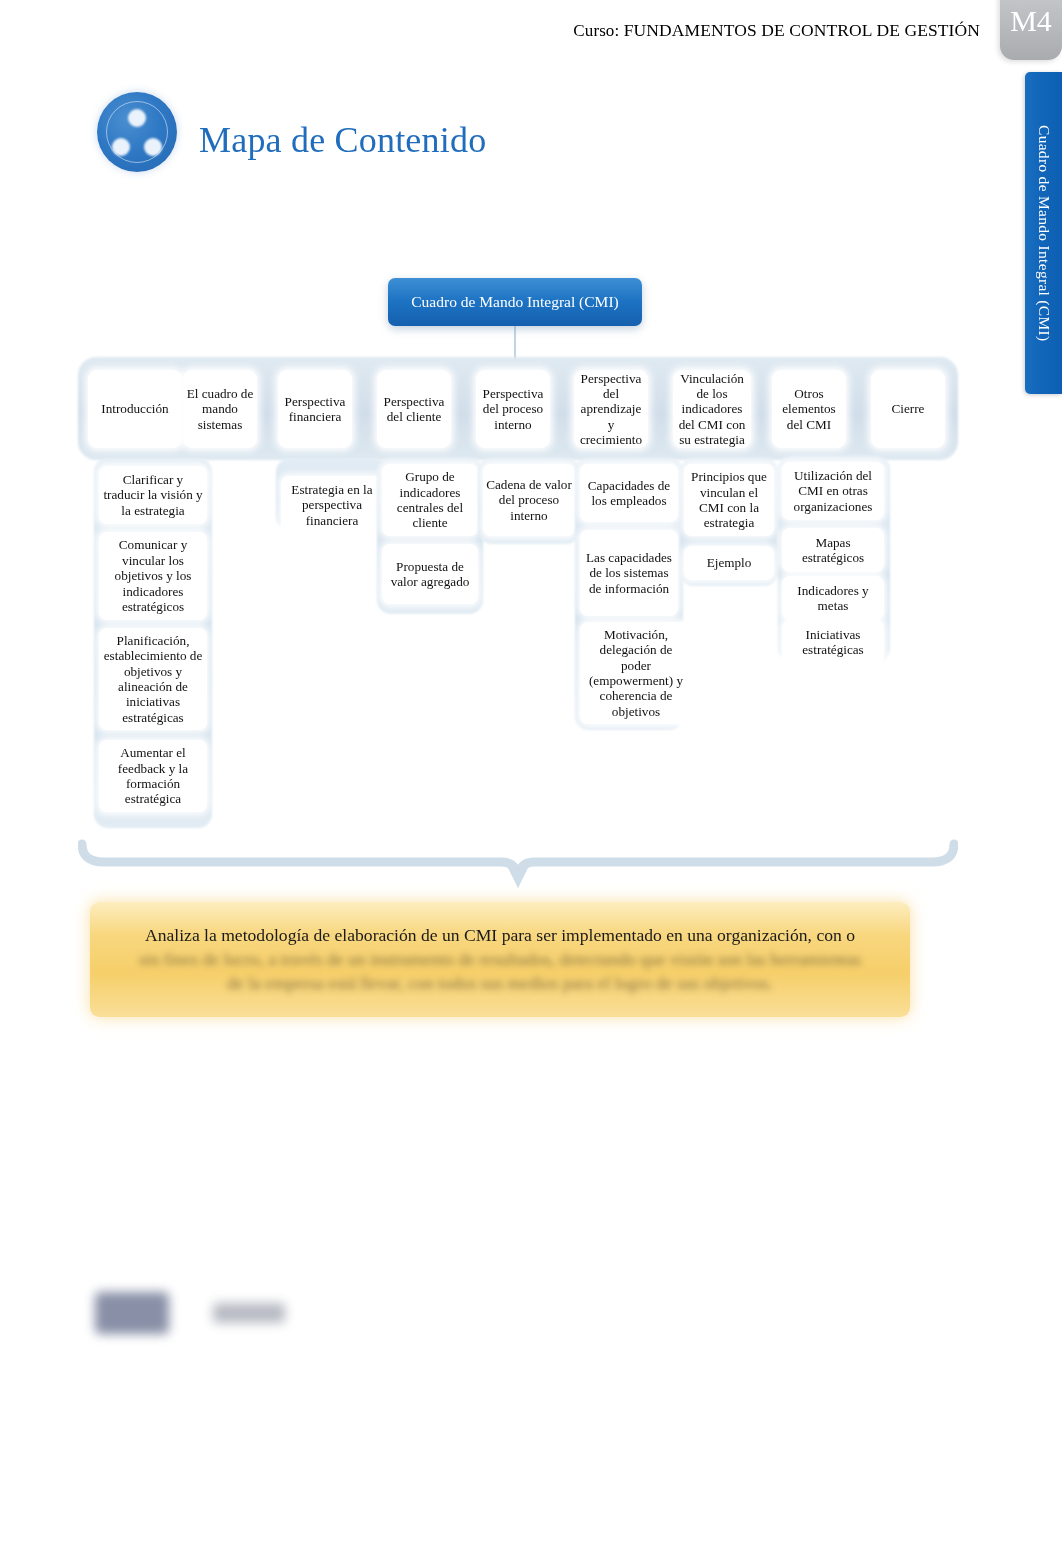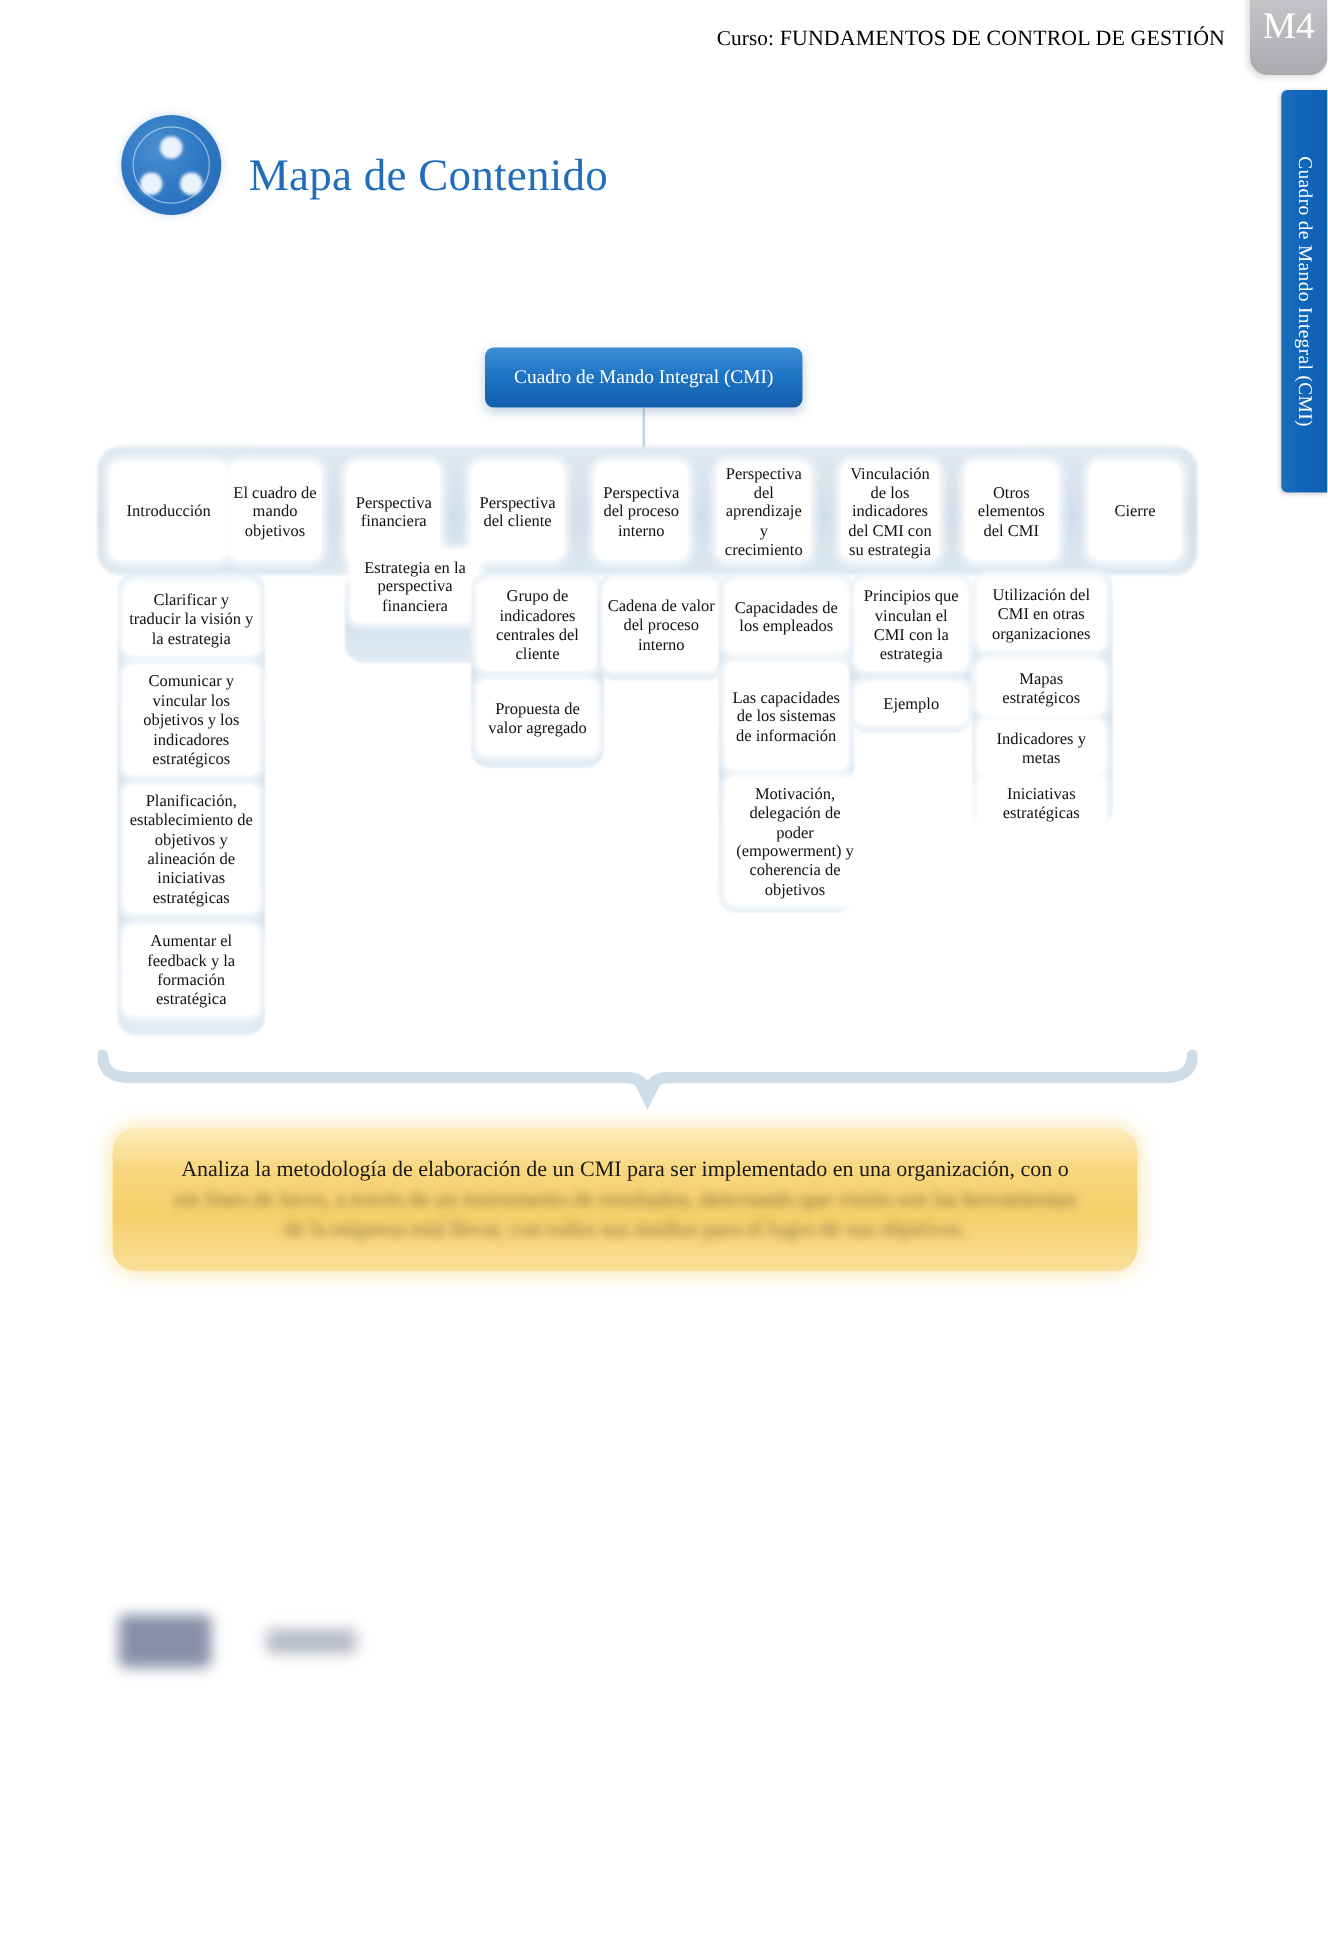--- a/index.html
+++ b/index.html
@@ -173,21 +173,21 @@
     padding: 2px 3px;
   }
 
   .brace { position: absolute; left: 78px; top: 838px; width: 880px; height: 58px; }
 
   
   .banner {
     position: absolute;
     left: 90px; top: 902px;
     width: 820px; height: 115px;
-    border-radius: 19px;
+    border-radius: 9px;
     background: linear-gradient(180deg, #fdeec0 0%, #f8d77f 28%, #f6cf6a 62%, #fadf99 100%);
     box-shadow: 0 0 16px rgba(250,215,135,.75);
     padding: 22px 26px 10px;
     text-align: center;
   }
   .banner .l1 {
     font-size: 17.6px;
     color: #1a1a1a;
     line-height: 1.35;
   }
@@ -254,21 +254,21 @@
     <div class="node-root">
       <span>Cuadro de Mando Integral (CMI)</span>
     </div>
 
     <div class="row1-band"></div>
 
     <div class="lvl1" style="left:88px;width:94px;">
       <span>Introducción</span>
     </div>
     <div class="lvl1" style="left:183px;width:74px;">
-      <span>El cuadro de mando objetivos</span>
+      <span>El cuadro de mando sistemas</span>
     </div>
     <div class="lvl1" style="left:278px;width:74px;">
       <span>Perspectiva financiera</span>
     </div>
     <div class="lvl1" style="left:377px;width:74px;">
       <span>Perspectiva del cliente</span>
     </div>
     <div class="lvl1" style="left:476px;width:74px;">
       <span>Perspectiva del proceso interno</span>
     </div>
@@ -293,21 +293,21 @@
       <span>Planificación, establecimiento de objetivos y alineación de iniciativas estratégicas</span>
     </div>
     <div class="sub" style="left:99px;top:532px;width:108px;height:88px;">
       <span>Comunicar y vincular los objetivos y los indicadores estratégicos</span>
     </div>
     <div class="sub" style="left:99px;top:740px;width:108px;height:72px;">
       <span>Aumentar el feedback y la formación estratégica</span>
     </div>
 
     <div class="subcol" style="left:276px;top:458px;width:112px;height:72px;"></div>
-    <div class="sub" style="left:281px;top:440px;width:102px;height:58px;">
+    <div class="sub" style="left:281px;top:476px;width:102px;height:58px;">
       <span>Estrategia en la perspectiva financiera</span>
     </div>
 
     <div class="subcol" style="left:377px;top:458px;width:106px;height:156px;"></div>
     <div class="sub" style="left:382px;top:464px;width:96px;height:72px;">
       <span>Grupo de indicadores centrales del cliente</span>
     </div>
     <div class="sub" style="left:382px;top:544px;width:96px;height:60px;">
       <span>Propuesta de valor agregado</span>
     </div>

